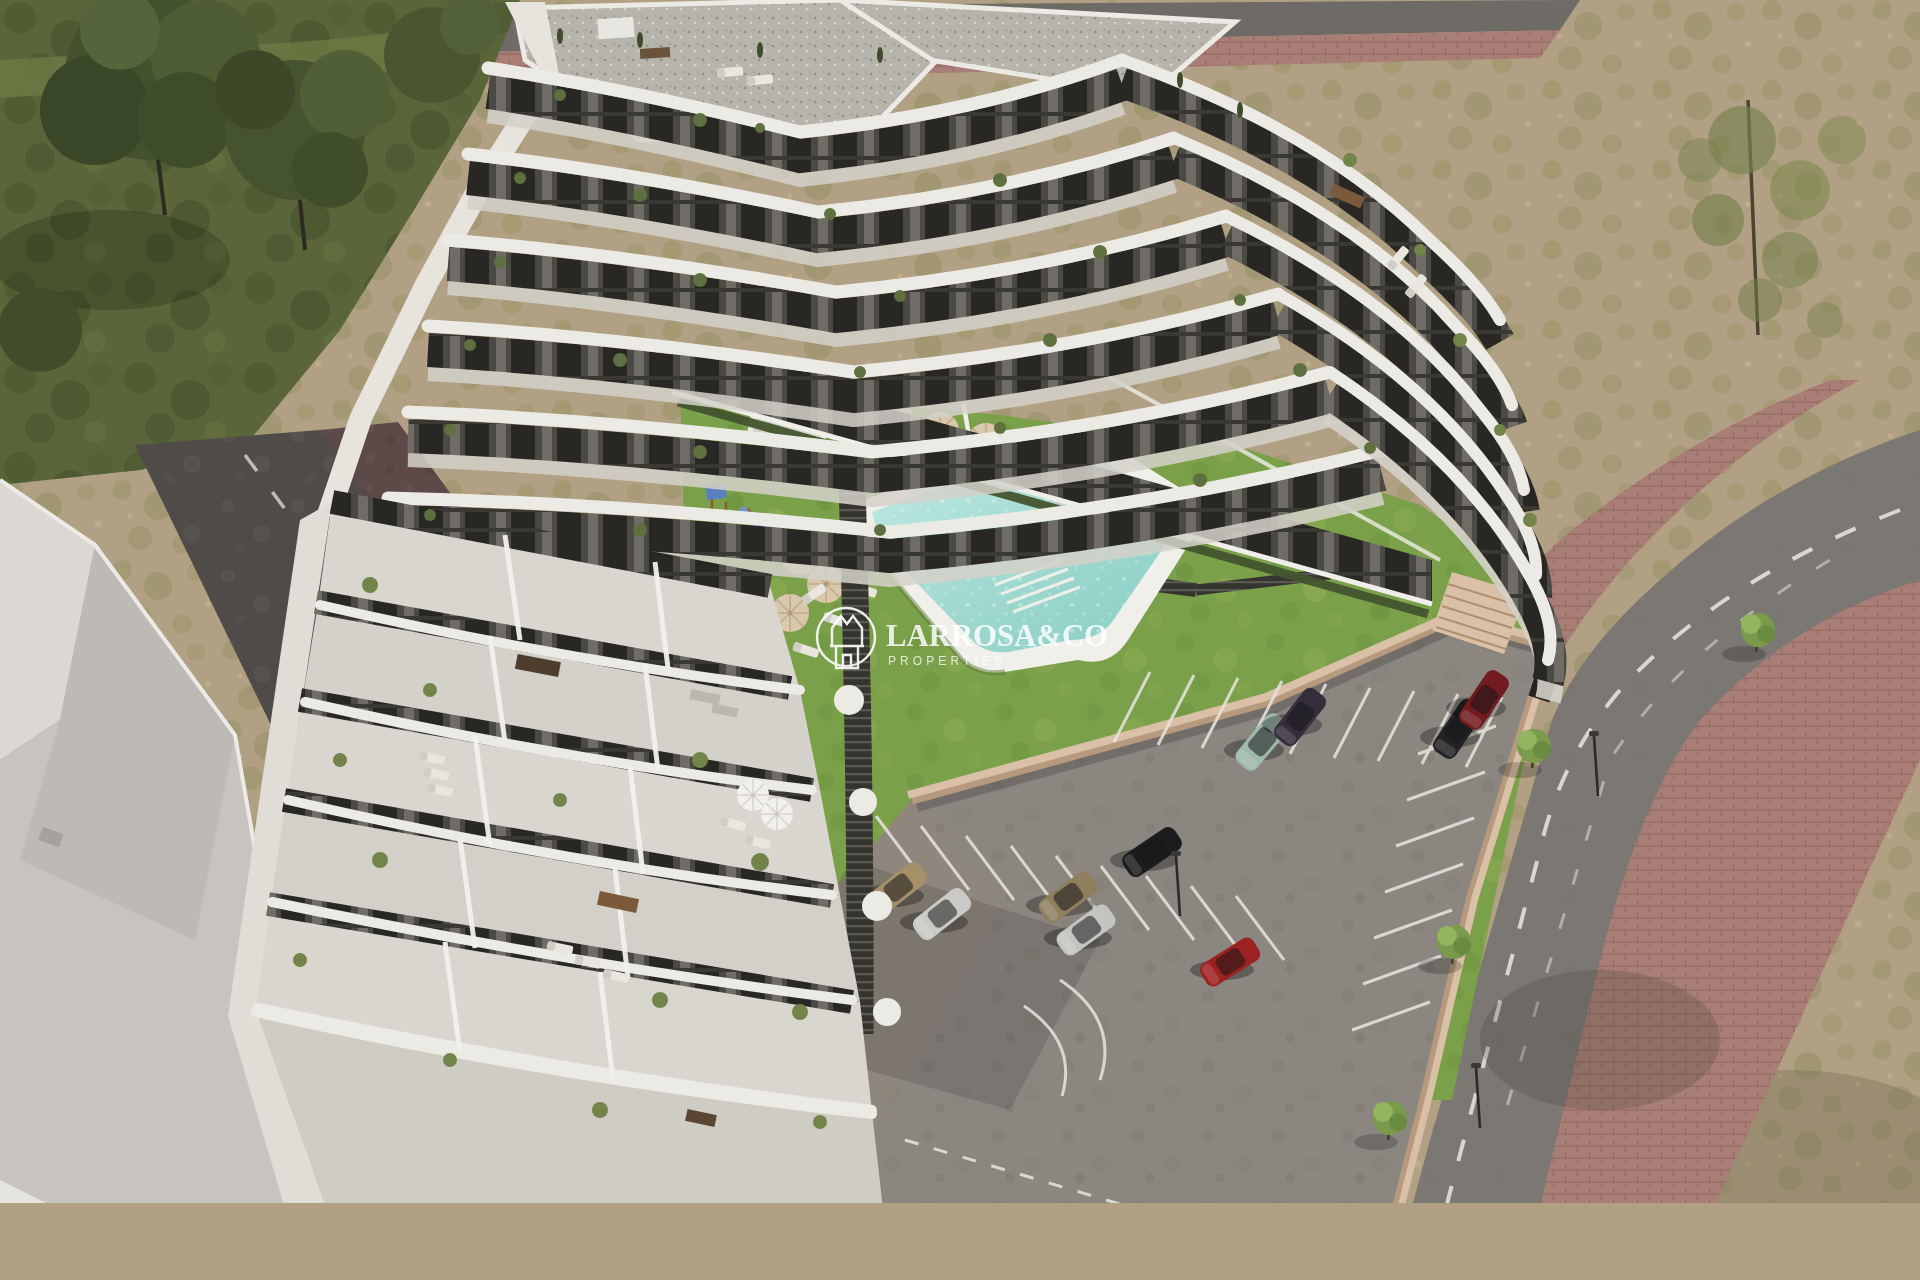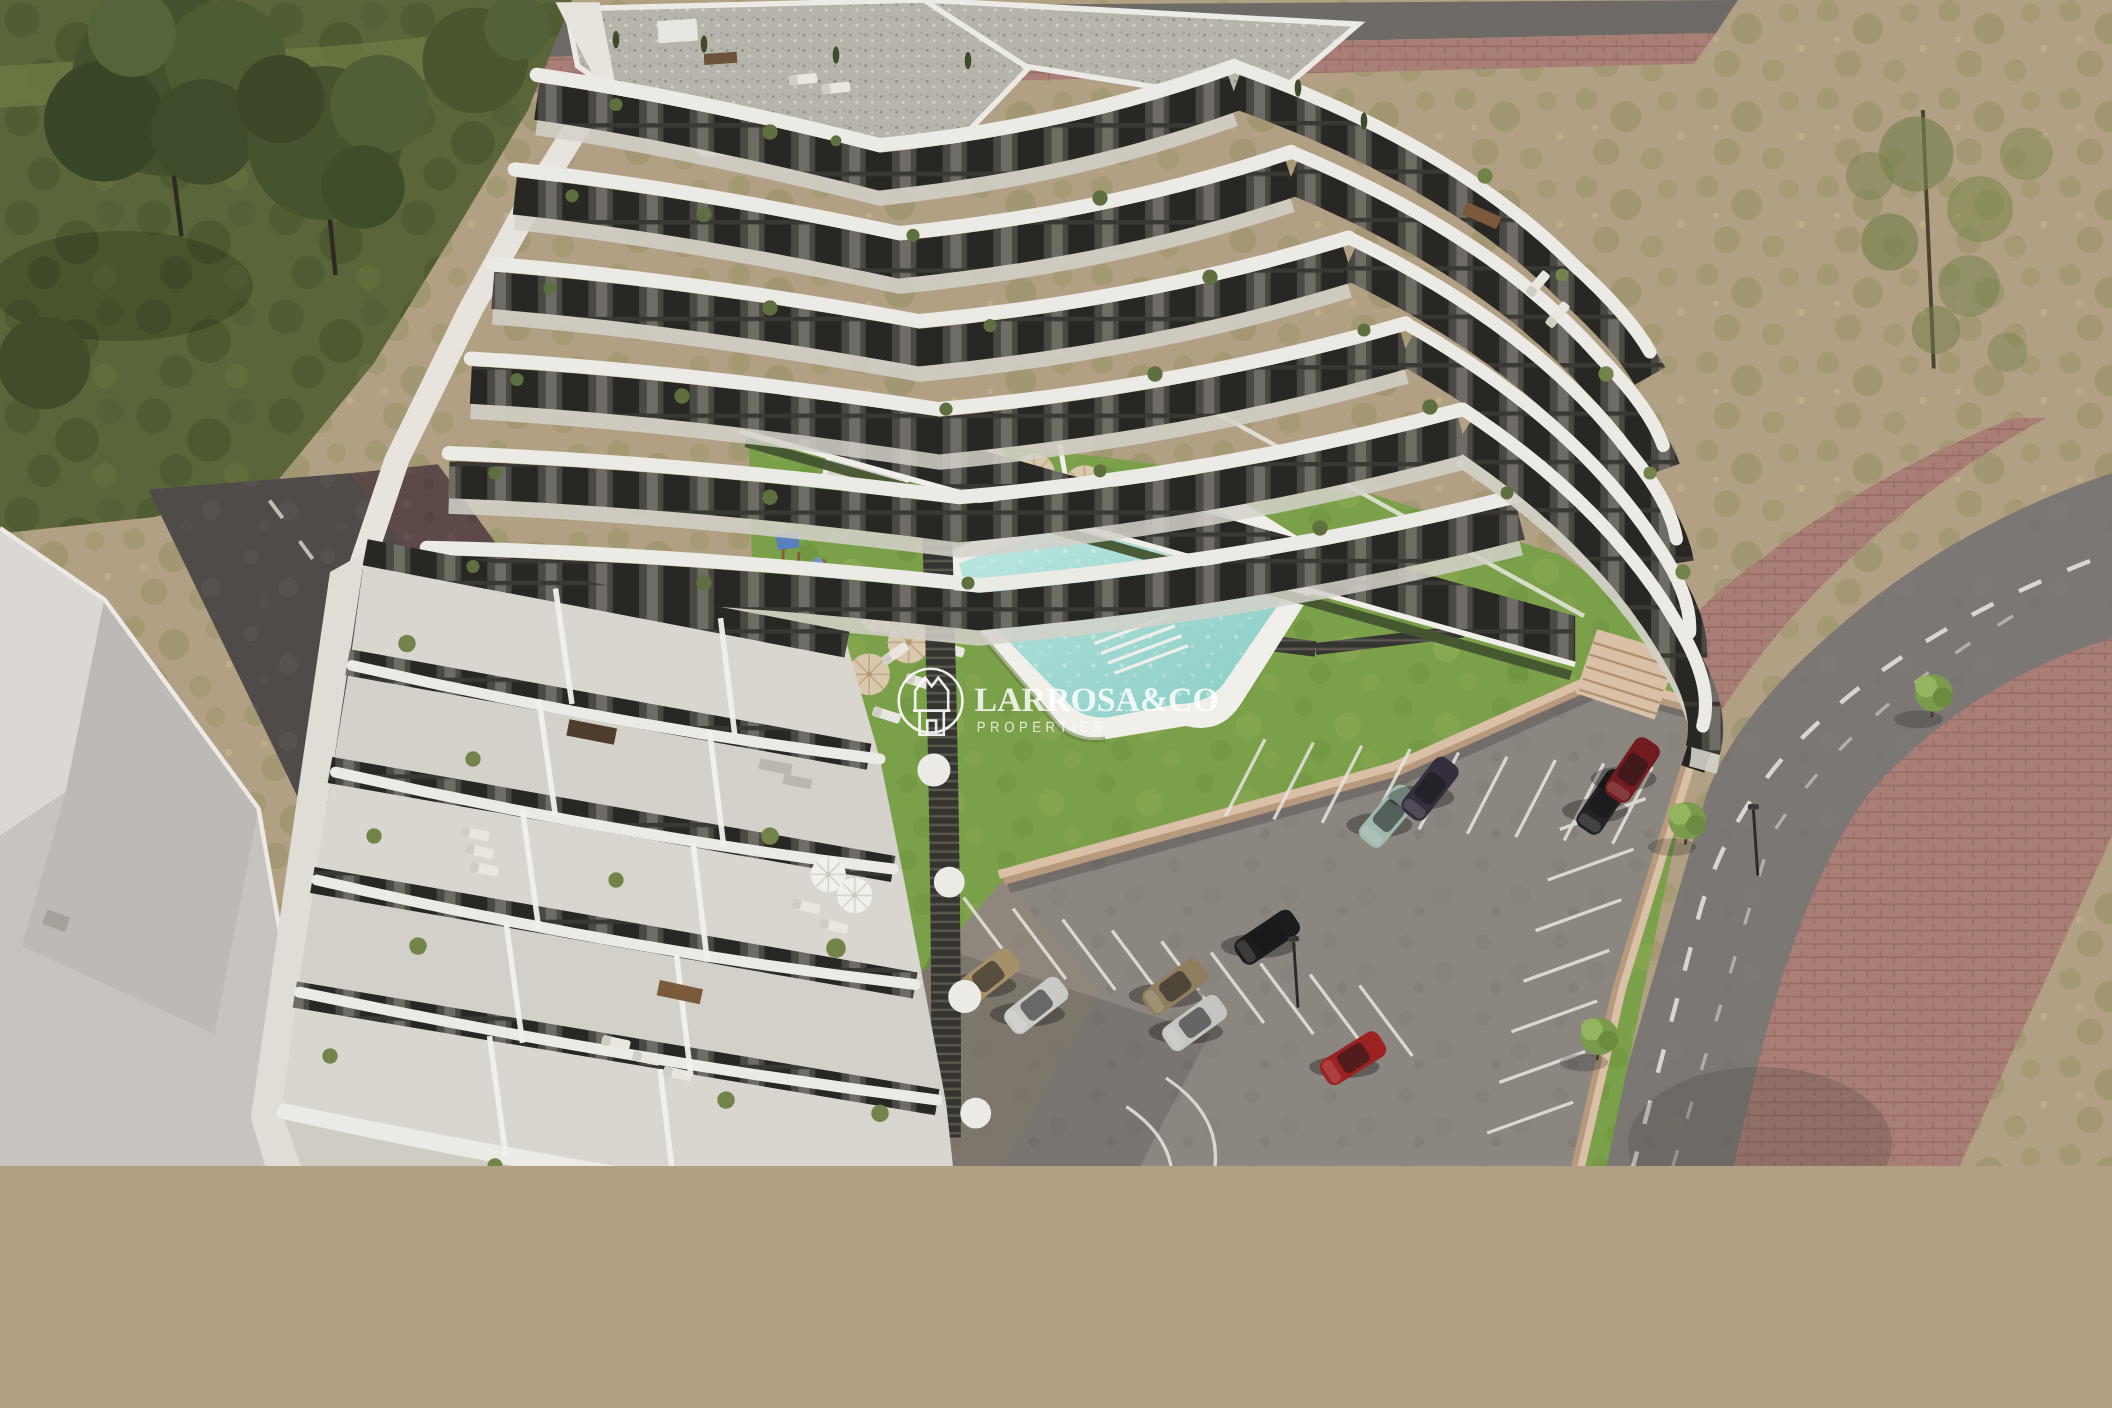--- a/index.html
+++ b/index.html
@@ -1,16 +1,16 @@
 <!DOCTYPE html>
 <html style="--dirt: #b1a083; --dirt-mottle: #93905e; --grass-dark: #5a6639; --lawn: #7ba04a; --pool-water: #9fd8d0; --pool-deck: #f0efe9; --building-white: #eceae4; --building-wall-dark: #4b4943; --terrace-floor: #d8d6ce; --parking-asphalt: #8b8680; --road-asphalt: #7b7773; --street-dark: #4e4b48; --brick-sidewalk: #a87e76; --maroon-walk: #5e4949; --tan-wall: #d9c0a6; --neighbor-roof: #c7c4bf; --watermark-white: #ffffff;"><head>
 <meta charset="utf-8">
 <style>
   html,body{margin:0;padding:0;background:#b1a083;overflow:hidden;}
-  #stage{width:1920px;height:1060px;position:relative;font-family:"Liberation Serif",serif;border-radius:18px;}
+  #stage{width:1920px;height:1203px;position:relative;font-family:"Liberation Serif",serif;border-radius:18px;}
   svg{display:block}
   text{user-select:none}
   .brand{font-family:"Liberation Serif",serif;font-weight:bold;fill:rgba(255,255,255,.92);}
   .tagline{font-family:"Liberation Sans",sans-serif;fill:rgba(255,255,255,.85);letter-spacing:4.6px;font-size:13.5px;}
 </style>
 </head>
 <body>
 
 <div id="stage">
 <svg viewBox="0 0 1920 1280" width="1920" height="1280">

